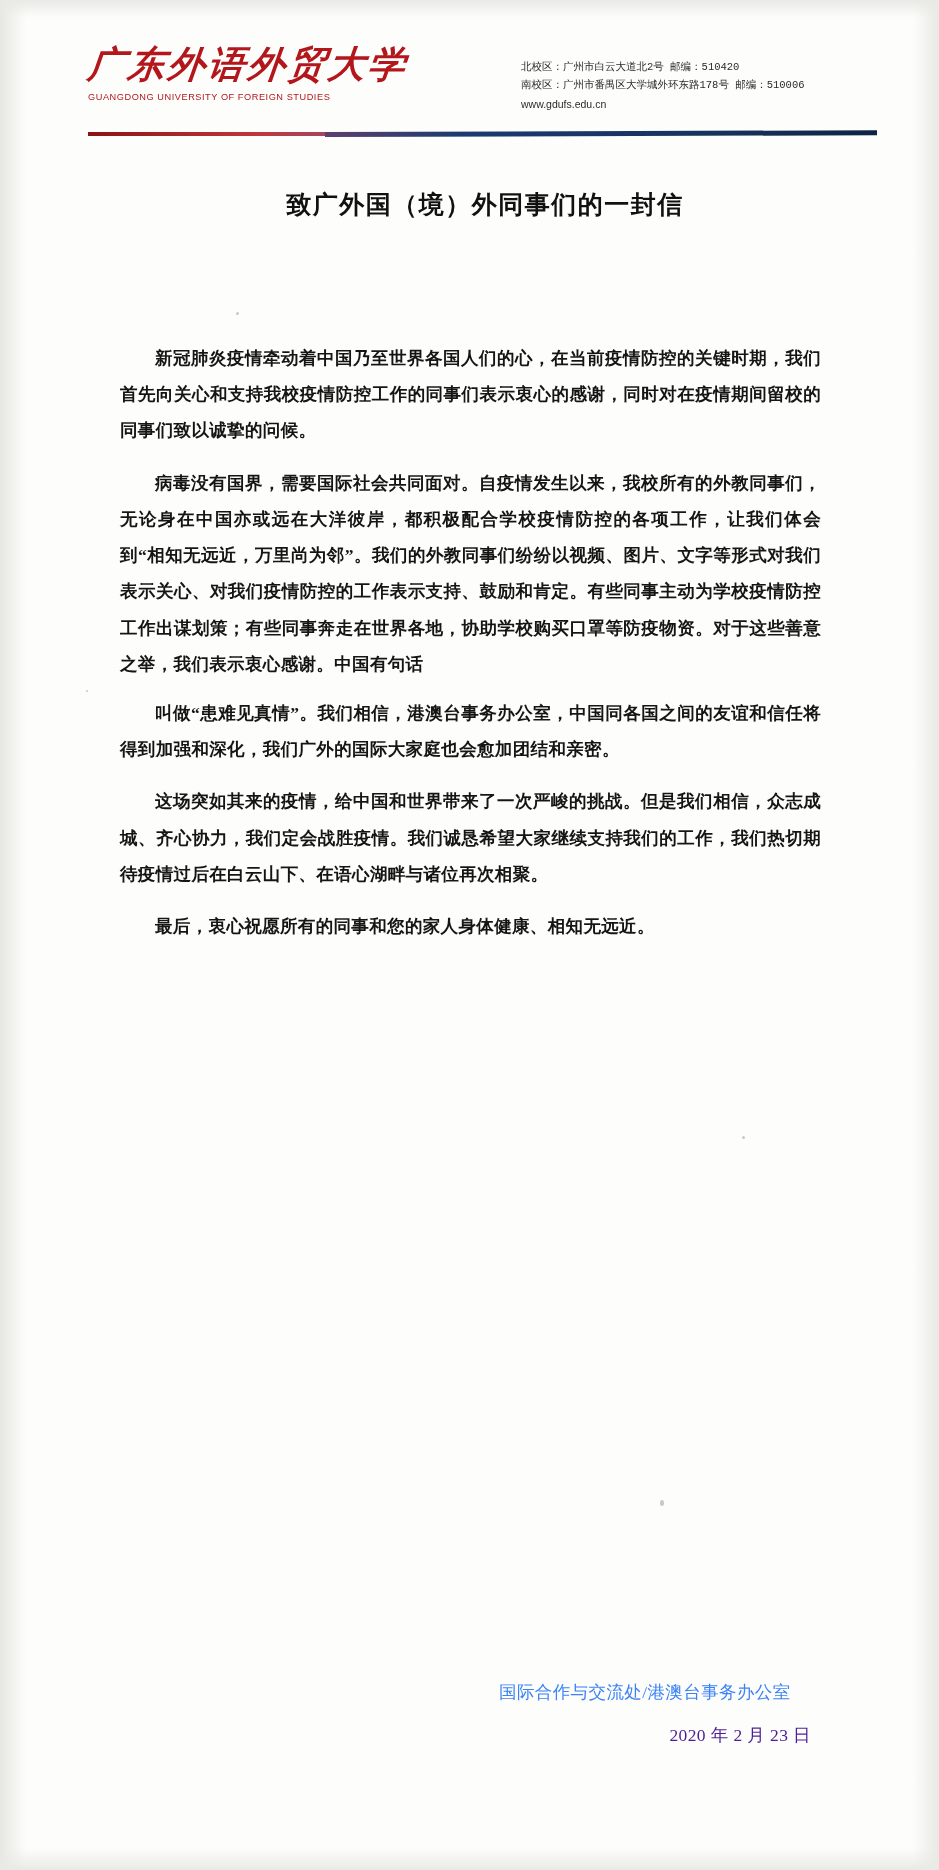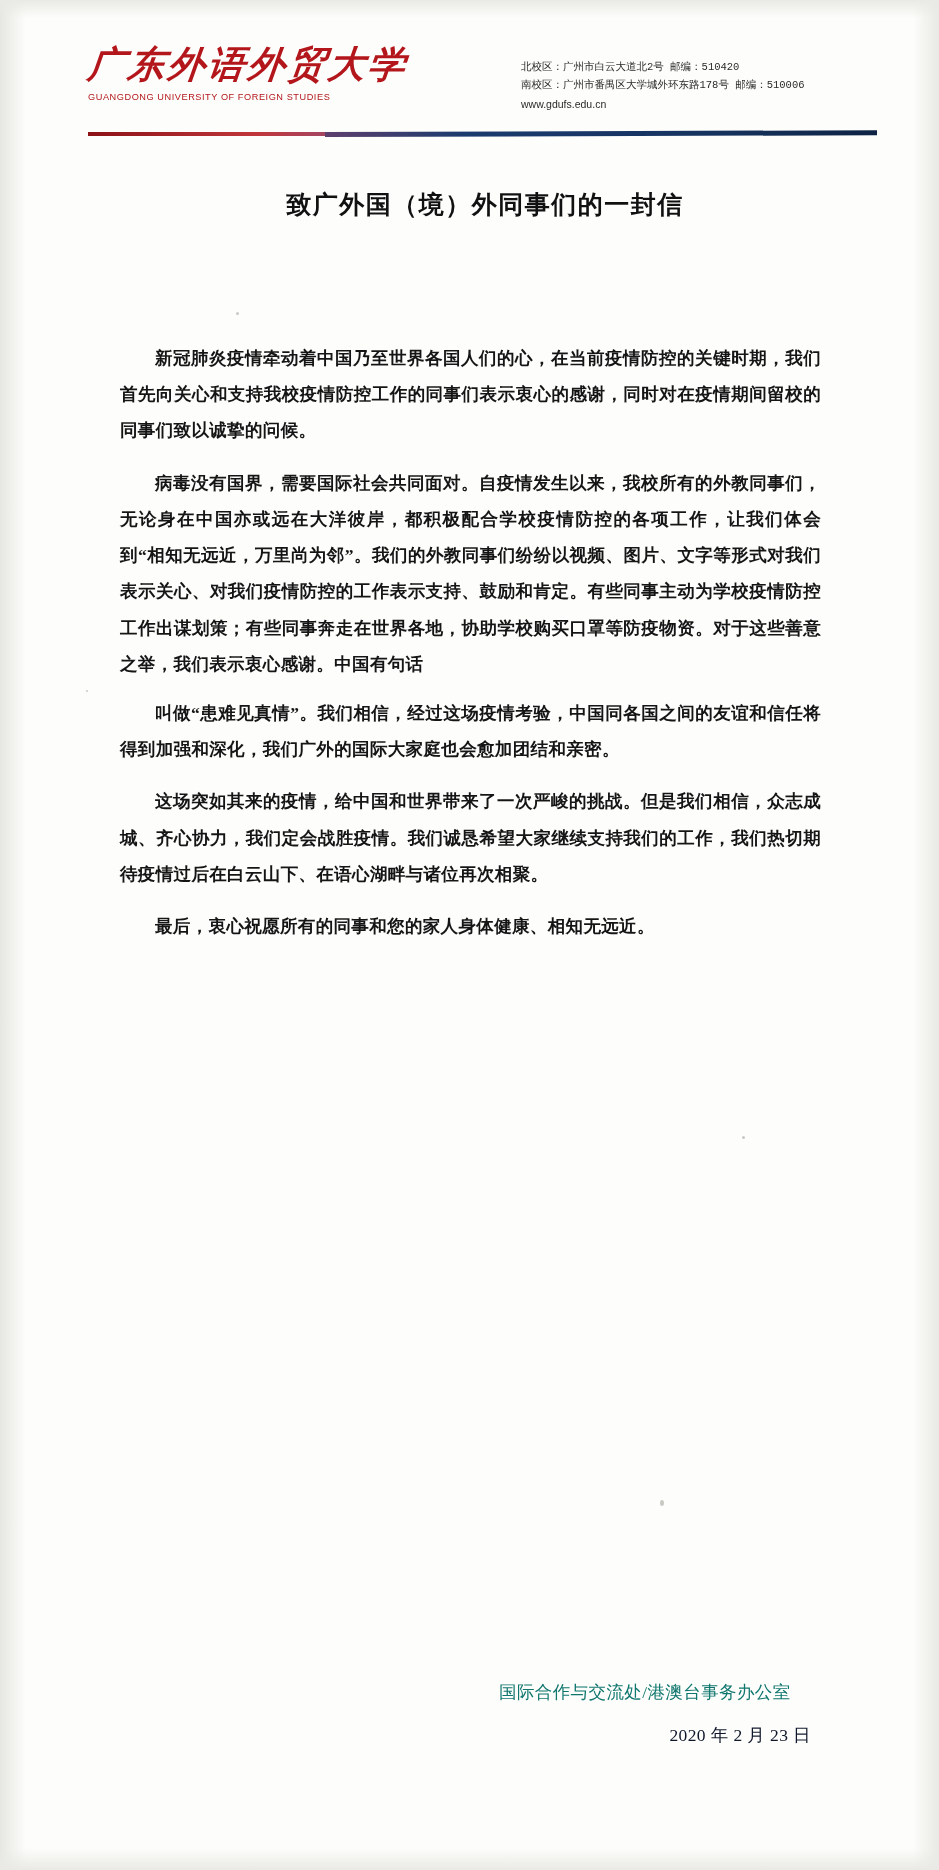--- a/index.html
+++ b/index.html
@@ -175,29 +175,29 @@
   
   .sign-block {
     position: absolute;
     right: 118px;
     bottom: 118px;
     text-align: left;
     width: 330px;
   }
   .sign-org {
     font-size: 17.5px;
-    color: #0f766e;
+    color: #3b82f6;
     letter-spacing: 0.4px;
     line-height: 1.9;
     text-align: left;
     padding-left: 8px;
   }
   .sign-date {
     font-size: 17.5px;
-    color: #0f172a;
+    color: #4c1d95;
     letter-spacing: 0.4px;
     line-height: 1.9;
     text-align: right;
     padding-right: 10px;
     margin-top: 10px;
   }
 
   
   .speck {
     position: absolute;
@@ -231,21 +231,21 @@
   <div class="rule-wrap">
     <div class="rule-red"></div>
     <div class="rule-blue"></div>
   </div>
 
   <div class="doc-title">致广外国（境）外同事们的一封信</div>
 
   <div class="body-area">
     <p class="para">新冠肺炎疫情牵动着中国乃至世界各国人们的心，在当前疫情防控的关键时期，我们首先向关心和支持我校疫情防控工作的同事们表示衷心的感谢，同时对在疫情期间留校的同事们致以诚挚的问候。</p>
     <p class="para tight">病毒没有国界，需要国际社会共同面对。自疫情发生以来，我校所有的外教同事们，无论身在中国亦或远在大洋彼岸，都积极配合学校疫情防控的各项工作，让我们体会到“相知无远近，万里尚为邻”。我们的外教同事们纷纷以视频、图片、文字等形式对我们表示关心、对我们疫情防控的工作表示支持、鼓励和肯定。有些同事主动为学校疫情防控工作出谋划策；有些同事奔走在世界各地，协助学校购买口罩等防疫物资。对于这些善意之举，我们表示衷心感谢。中国有句话</p>
-    <p class="para">叫做“患难见真情”。我们相信，经过这场疫情考验，中国同各国之间的友谊和信任将得到加强和深化，我们广外的国际大家庭也会愈加团结和亲密。</p>
+    <p class="para">叫做“患难见真情”。我们相信，港澳台事务办公室，中国同各国之间的友谊和信任将得到加强和深化，我们广外的国际大家庭也会愈加团结和亲密。</p>
     <p class="para">这场突如其来的疫情，给中国和世界带来了一次严峻的挑战。但是我们相信，众志成城、齐心协力，我们定会战胜疫情。我们诚恳希望大家继续支持我们的工作，我们热切期待疫情过后在白云山下、在语心湖畔与诸位再次相聚。</p>
     <p class="para">最后，衷心祝愿所有的同事和您的家人身体健康、相知无远近。</p>
   </div>
 
   <div class="sign-block">
     <div class="sign-org">国际合作与交流处/港澳台事务办公室</div>
     <div class="sign-date">2020 年 2 月 23 日</div>
   </div>
 
   <div class="speck" style="left:236px; top:312px; width:3px; height:3px;"></div>

